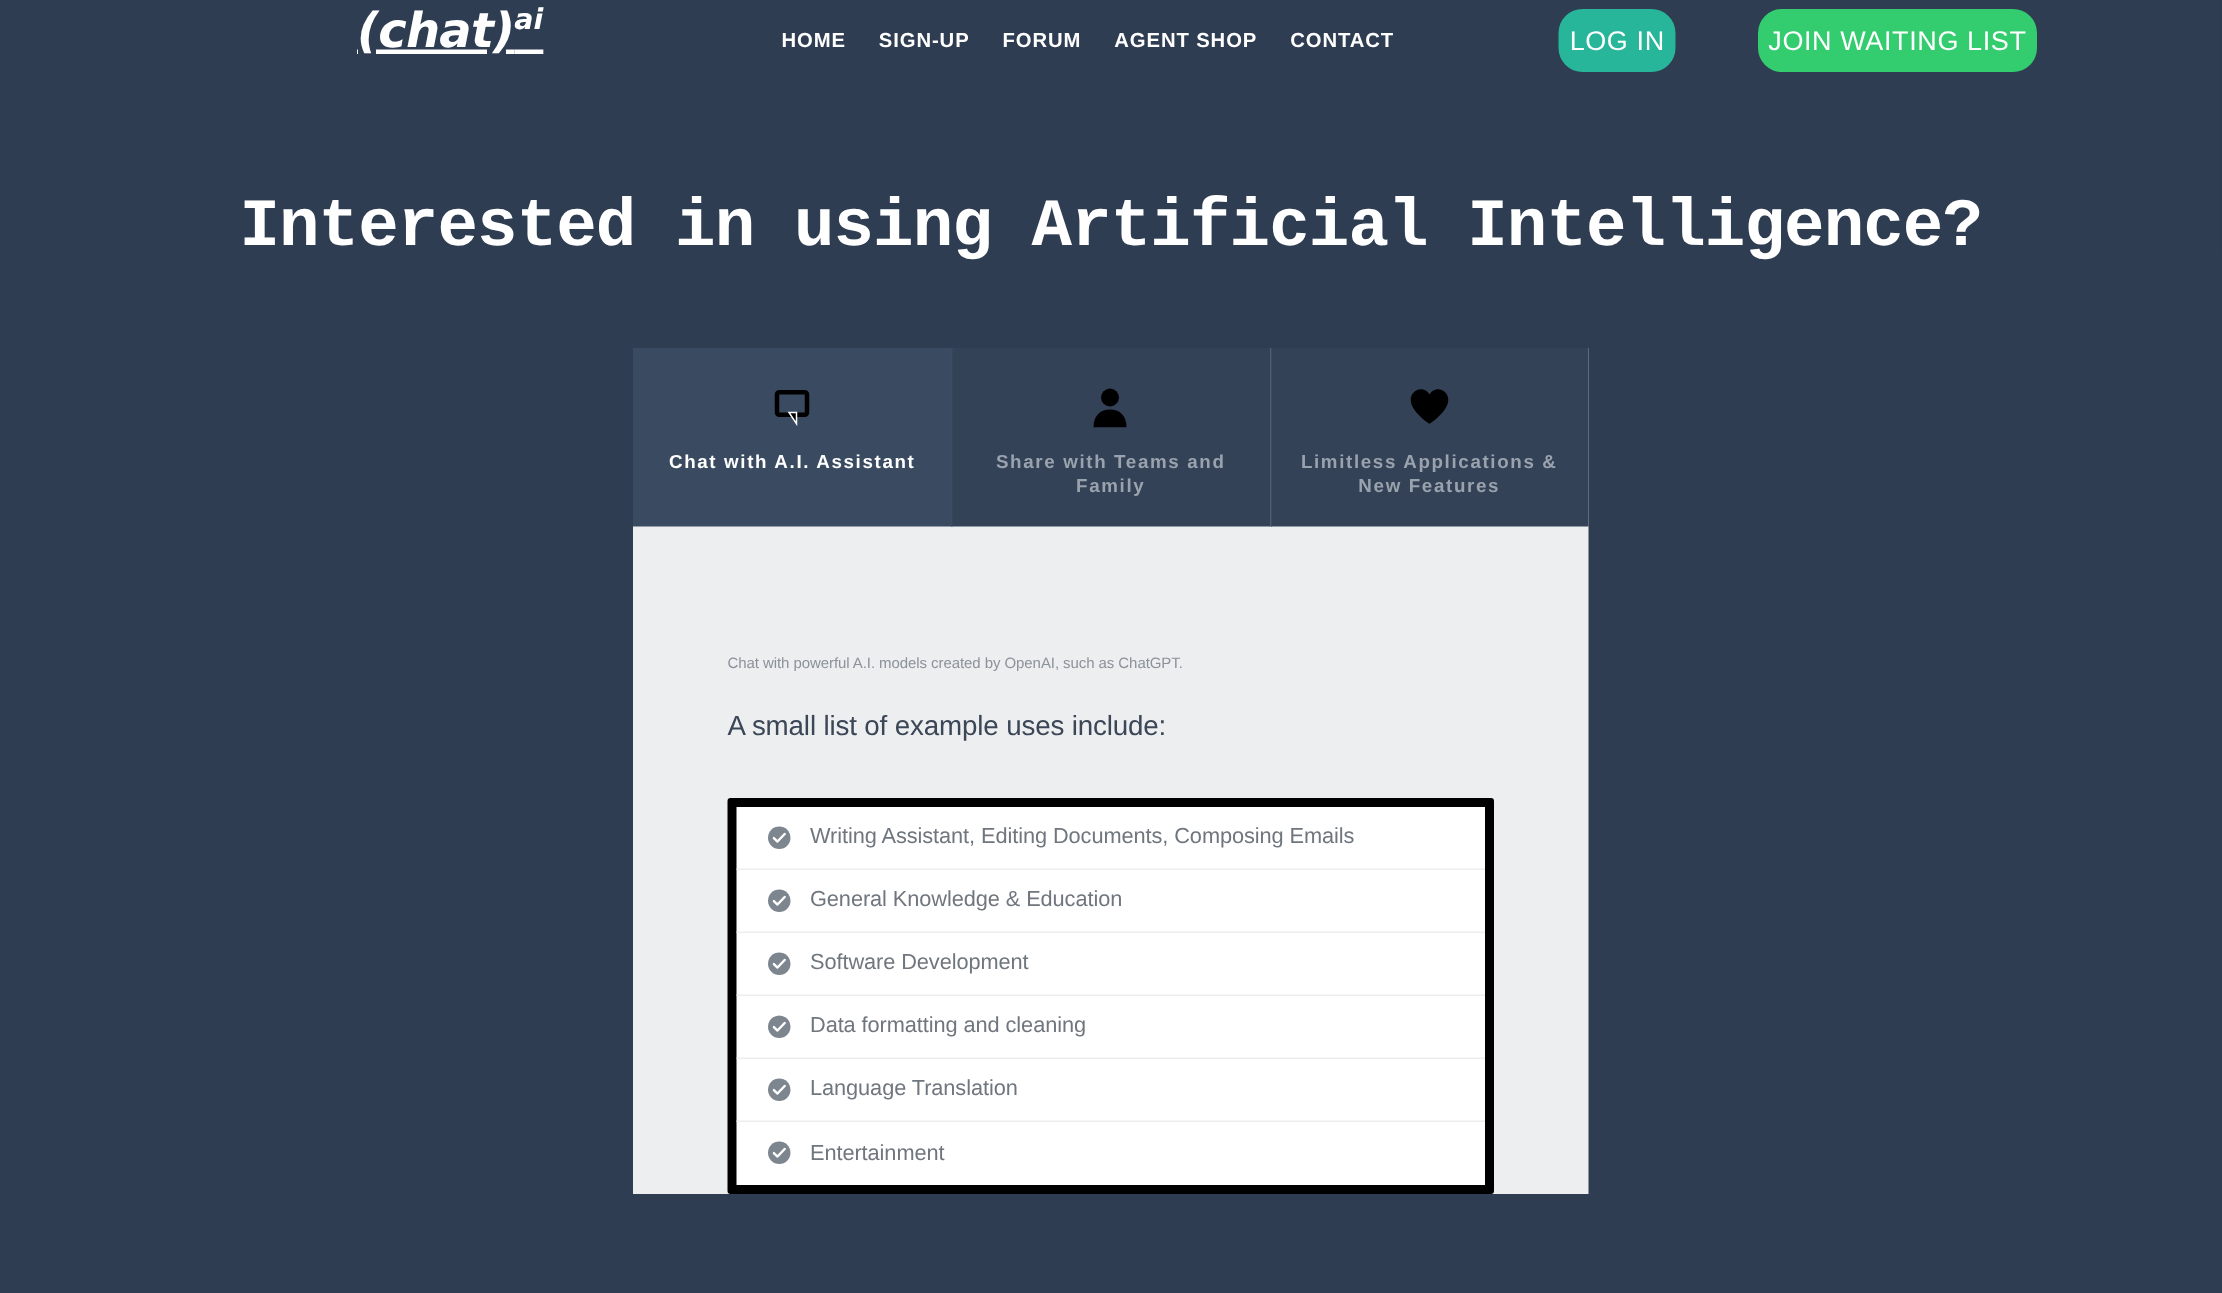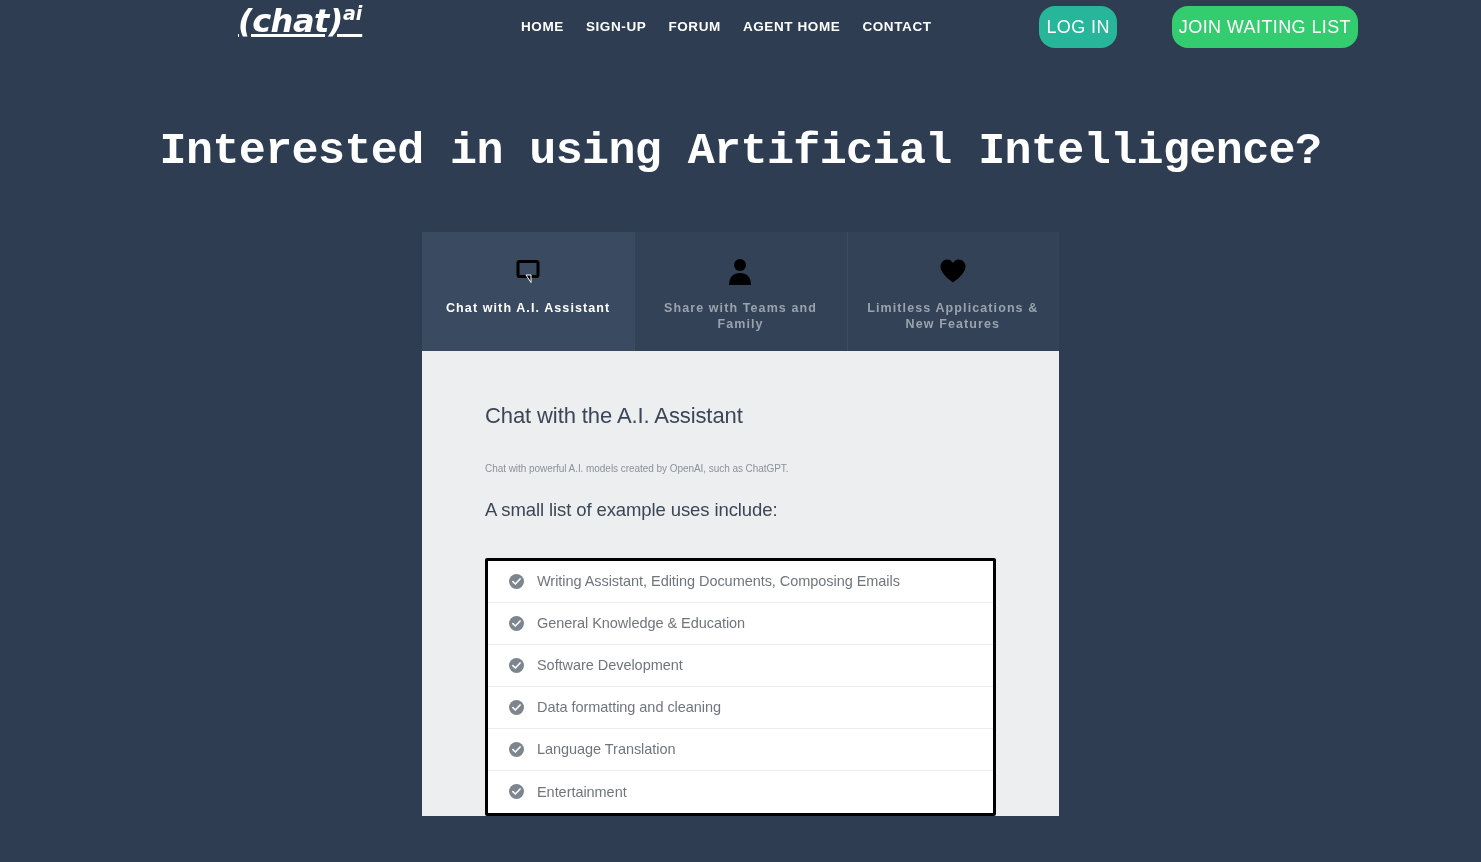--- a/index.html
+++ b/index.html
@@ -168,21 +168,21 @@
     font-size: 18.5px;
     font-weight: 400;
     margin-top: 25px;
     letter-spacing: -0.1px;
   }
 
   .feature-list {
     list-style: none;
     margin-top: 37px;
     background: #ffffff;
-    border: 3px solid #000000;
+    border: 6px solid #000000;
     border-radius: 2px;
   }
   .feature-item {
     display: flex;
     align-items: center;
     height: 42px;
     padding: 0 21px;
     border-bottom: 1px solid #ededed;
   }
   .feature-item:last-child { border-bottom: none; text-align: right; }
@@ -212,21 +212,21 @@
 <header class="site-header">
 
   <a class="logo" href="#">
     <span>(chat)</span><span class="logo-sup">ai</span>
   </a>
 
   <nav class="main-nav">
     <a class="nav-link" href="#">HOME</a>
     <a class="nav-link" href="#">SIGN-UP</a>
     <a class="nav-link" href="#">FORUM</a>
-    <a class="nav-link" href="#">AGENT HOME</a>
+    <a class="nav-link" href="#">AGENT SHOP</a>
     <a class="nav-link" href="#">CONTACT</a>
   </nav>
 
   <div class="header-actions">
     <button class="btn btn-login">LOG IN</button>
     <button class="btn btn-join">JOIN WAITING LIST</button>
   </div>
 
 </header>
 
@@ -262,21 +262,20 @@
           <path d="M14 24.5 C14 24.5 1.5 16.5 1.5 8.6 C1.5 4.3 4.8 1.5 8.3 1.5 C11 1.5 13 3.2 14 5 C15 3.2 17 1.5 19.7 1.5 C23.2 1.5 26.5 4.3 26.5 8.6 C26.5 16.5 14 24.5 14 24.5 Z" fill="currentColor" stroke="none"></path>
         </svg>
       </span>
       <span class="tab-label">Limitless Applications &amp; New Features</span>
     </div>
 
   </div>
 
   <div class="card-body">
 
-    <h2 class="panel-title">Chat with the A.I. Assistant</h2>
 
     <p class="panel-desc">Chat with powerful A.I. models created by OpenAI, such as ChatGPT.</p>
 
     <h3 class="panel-subtitle">A small list of example uses include:</h3>
 
     <ul class="feature-list">
 
       <li class="feature-item">
         <span class="check-icon">
           <svg width="9" height="9" viewBox="0 0 10 10">

